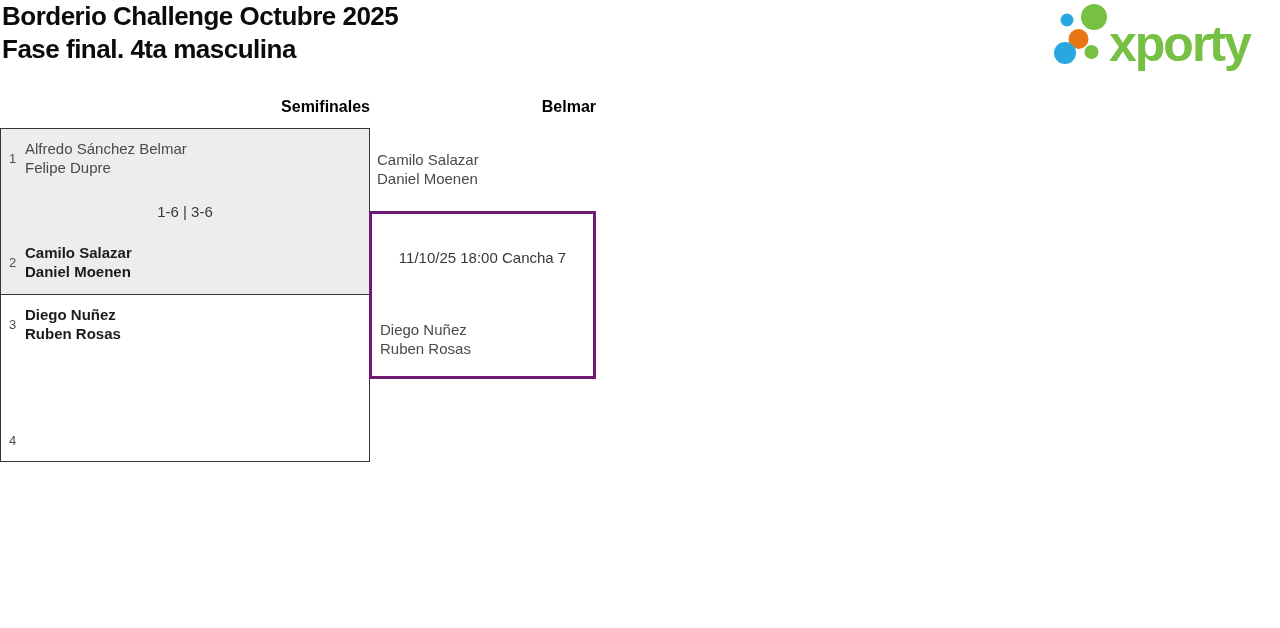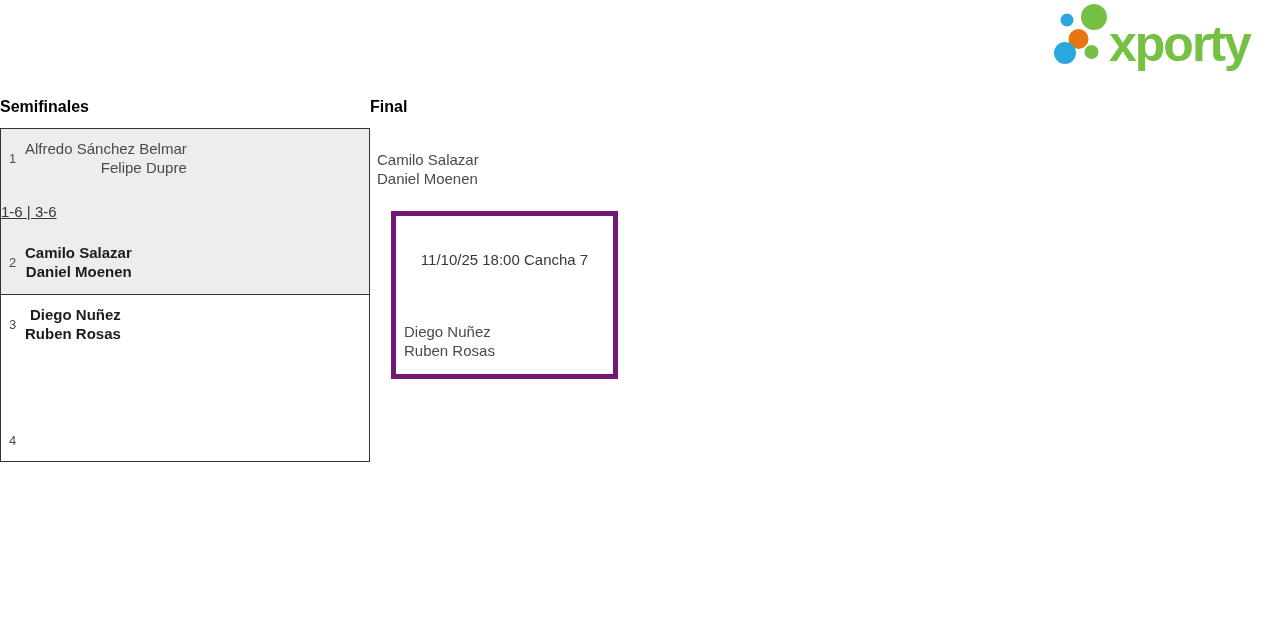--- a/index.html
+++ b/index.html
@@ -23,21 +23,21 @@
   .logo svg { display: block; }
   .logo text {
     font-family: "Liberation Sans", sans-serif;
     font-weight: bold; letter-spacing: -2px;
   }
 
   
   .round-header {
     position: absolute; top: 96px; height: 22px;
     font-size: 16px; font-weight: bold; color: #000;
-    text-align: left; line-height: 22px;
+    text-align: right; line-height: 22px;
   }
   .round-header.semis { left: 0; width: 370px; }
   .round-header.final { left: 370px; width: 226px; }
 
   
   .sf-container {
     position: absolute; left: 0; top: 128px;
     width: 370px; height: 334px;
     border: 1px solid #353535;
   }
@@ -46,60 +46,64 @@
     display: flex; flex-direction: column; justify-content: space-between;
   }
   .match.shaded { background: #EDEDED; border-bottom: 1px solid #353535; }
   .match.plain  { background: #ffffff; }
 
   .team-block { display: flex; align-items: center; padding: 10px 8px 13px 8px; }
   .seed {
     width: 14px; flex: 0 0 14px;
     font-size: 13px; color: #4d4d4d; text-align: left;
   }
-  .team-names { padding-left: 2px; text-align: right; }
+  .team-names { padding-left: 2px; }
   .team-line { font-size: 15px; line-height: 19px; color: #4a4a4a; white-space: nowrap; }
   .winner .team-line { font-weight: bold; color: #1c1c1c; }
 
-  .score-row { font-size: 15px; color: #383838; text-decoration: underline; }
+  .score-row { text-align: center; font-size: 15px; color: #383838; }
 
   
   .final-team-top { position: absolute; left: 377px; top: 150px; }
   .final-box {
     position: absolute; left: 369px; top: 211px;
     width: 227px; height: 168px;
-    background: #ffffff; border: 5px solid #701a75; margin-left: 22px;
+    background: #ffffff; border: 3px solid #701a75;
   }
   .final-schedule {
     position: absolute; left: 0; top: 35px; width: 100%;
     text-align: center; font-size: 15px; color: #383838; white-space: nowrap;
   }
   .final-team-bottom { position: absolute; left: 8px; top: 106px; }
 </style>
 </head>
 <body>
 
 <div class="page">
 
+  <div class="title-block">
+    <div class="title-line">Borderio Challenge Octubre 2025</div>
+    <div class="title-line">Fase final. 4ta masculina</div>
+  </div>
 
   <div class="logo">
     <svg width="235" height="75" viewBox="0 0 235 75">
       <g>
         <circle cx="22" cy="20" r="6.5" fill="#29A8E0"></circle>
         <circle cx="49" cy="17" r="13" fill="#76C043"></circle>
         <circle cx="33.5" cy="39" r="10" fill="#E87511"></circle>
         <circle cx="20" cy="53" r="11" fill="#29A8E0"></circle>
         <circle cx="46.5" cy="52" r="7" fill="#76C043"></circle>
       </g>
       <text x="64" y="61" font-size="50" fill="#76C043">xporty</text>
     </svg>
   </div>
 
   <div class="round-header semis">Semifinales</div>
-  <div class="round-header final">Final</div>
+  <div class="round-header final">Belmar</div>
 
   <div class="sf-container">
 
     <div class="match shaded">
       <div class="team-block">
         <span class="seed">1</span>
         <span class="team-names">
           <div class="team-line">Alfredo Sánchez Belmar</div>
           <div class="team-line">Felipe Dupre</div>
         </span>

